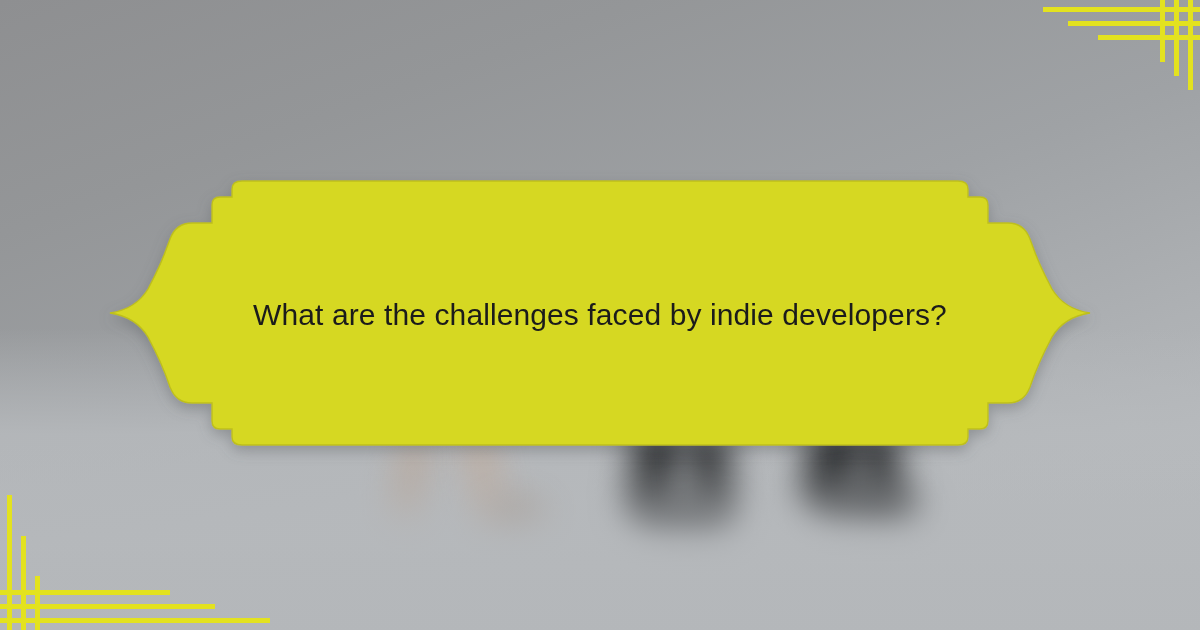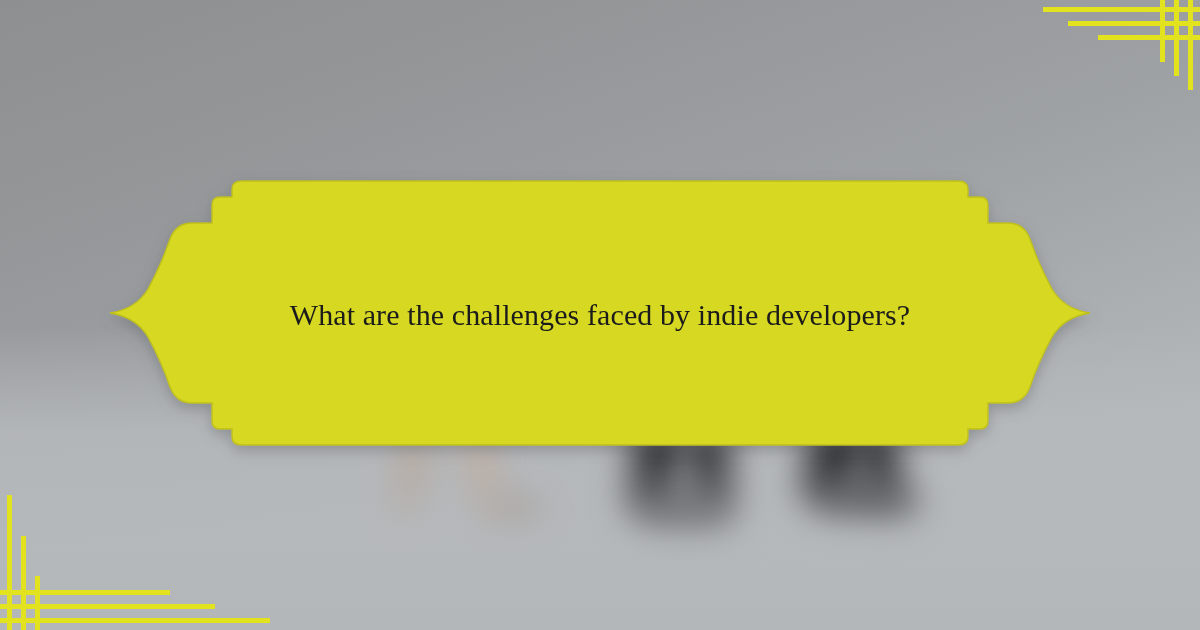--- a/index.html
+++ b/index.html
@@ -120,21 +120,21 @@
 
   
   #quote {
     position:absolute;
     left:188px; top:197px;
     width:824px; height:237px;
     display:flex; flex-direction:column;
     align-items:center; justify-content:center;
     text-align:center;
     color:#1b1b1b;
-    font-family:Liberation Serif, serif;
+    font-family:Liberation Sans, sans-serif;
     font-size:30px;
     font-weight:400;
     line-height:1.62;
     letter-spacing:.1px;
     white-space:pre-wrap;
     z-index:5;
   }
 </style>
 </head>
 <body>

